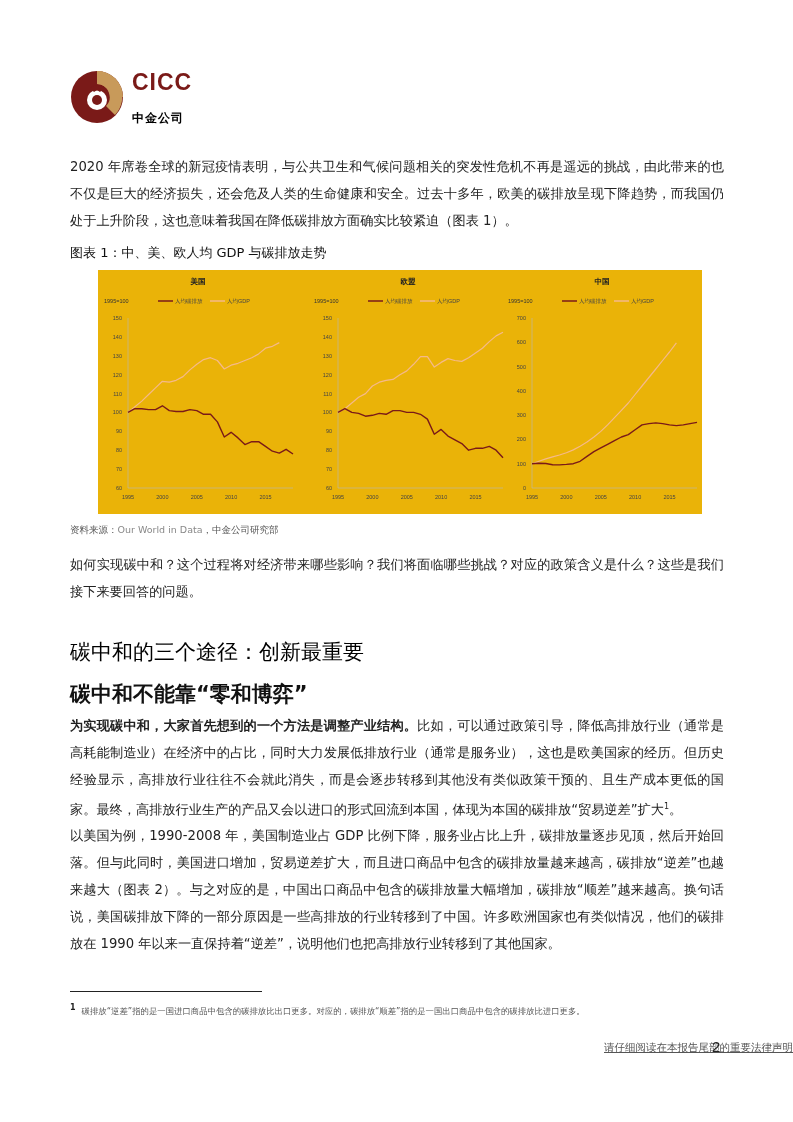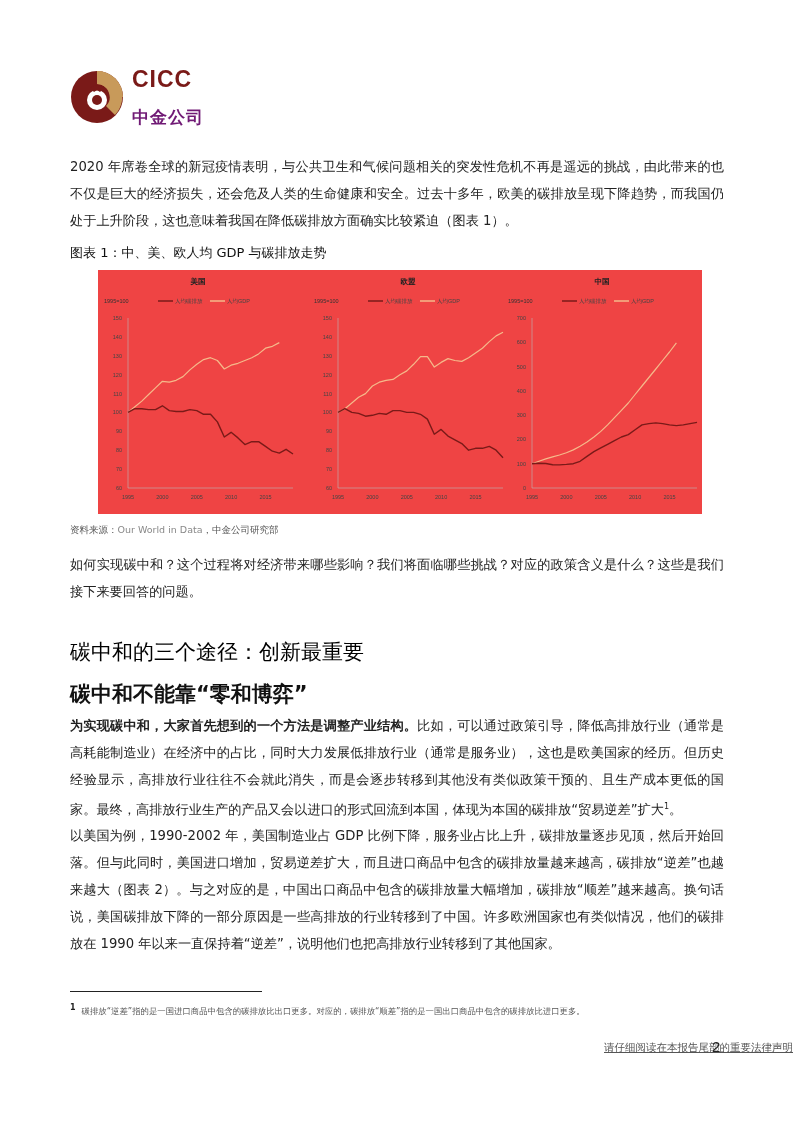--- a/index.html
+++ b/index.html
@@ -2,25 +2,25 @@
 <html><head>
 <meta charset="utf-8">
 <style>
   html, body { margin:0; padding:0; background:#ffffff; }
   body { width:793px; height:1122px; position:relative; overflow:hidden;
          font-family:"DejaVu Sans","Liberation Sans",sans-serif; color:#1a1a1a; }
   .logo { position:absolute; left:70px; top:70px; height:54px; display:flex; align-items:center; }
   .logo svg { display:block; }
   .logo-text { margin-left:8px; display:flex; flex-direction:column; line-height:1; }
   .logo-en { font-family:"Liberation Sans",sans-serif; font-weight:bold; font-size:23px; color:#7a1a18; letter-spacing:1px; }
-  .logo-cn { font-weight:bold; font-size:17px; color:#701a75; margin-top:18px; letter-spacing:1px; }
+  .logo-cn { font-weight:bold; font-size:12px; color:#000000; margin-top:18px; letter-spacing:1px; }
 
   .para { position:absolute; left:70px; width:654px; font-size:13.2px; line-height:27px; text-align:justify; color:#222; }
   .fig-title { position:absolute; left:70px; top:244px; font-size:13px; font-weight:normal; color:#111; }
-  .charts { position:absolute; left:98px; top:270px; width:604px; height:244px; background:#ef4444; }
+  .charts { position:absolute; left:98px; top:270px; width:604px; height:244px; background:#eab308; }
   .chart { position:absolute; top:0; width:200px; height:244px; }
   .source { position:absolute; left:70px; top:524px; font-size:9.5px; color:#555; }
   .source .en { color:#888; }
   .h1 { position:absolute; left:70px; top:638px; font-size:21px; color:#000000; }
   .h2 { position:absolute; left:70px; top:680px; font-size:21px; color:#111; font-weight:bold; }
   .bold { font-weight:bold; }
   sup { font-size:8px; }
   .fn-line { position:absolute; left:70px; top:991px; width:192px; border-top:1px solid #222; }
   .footnote { position:absolute; left:70px; top:1003px; font-size:8.4px; color:#555; }
   .footnote sup { font-weight:bold; color:#222; margin-right:6px; }
@@ -139,21 +139,21 @@
 
 <div class="para" style="top:551px;">如何实现碳中和？这个过程将对经济带来哪些影响？我们将面临哪些挑战？对应的政策含义是什么？这些是我们接下来要回答的问题。</div>
 
 <div class="h1">碳中和的三个途径：创新最重要</div>
 <div class="h2">碳中和不能靠“零和博弈”</div>
 
 <div class="para" style="top:712px;">
   <span class="bold">为实现碳中和，大家首先想到的一个方法是调整产业结构。</span><span>比如，可以通过政策引导，降低高排放行业（通常是高耗能制造业）在经济中的占比，同时大力发展低排放行业（通常是服务业），这也是欧美国家的经历。但历史经验显示，高排放行业往往不会就此消失，而是会逐步转移到其他没有类似政策干预的、且生产成本更低的国家。最终，高排放行业生产的产品又会以进口的形式回流到本国，体现为本国的碳排放“贸易逆差”扩大</span><sup>1</sup><span>。</span>
 </div>
 
-<div class="para" style="top:822px;">以美国为例，1990-2002 年，美国制造业占 GDP 比例下降，服务业占比上升，碳排放量逐步见顶，然后开始回落。但与此同时，美国进口增加，贸易逆差扩大，而且进口商品中包含的碳排放量越来越高，碳排放“逆差”也越来越大（图表 2）。与之对应的是，中国出口商品中包含的碳排放量大幅增加，碳排放“顺差”越来越高。换句话说，美国碳排放下降的一部分原因是一些高排放的行业转移到了中国。许多欧洲国家也有类似情况，他们的碳排放在 1990 年以来一直保持着“逆差”，说明他们也把高排放行业转移到了其他国家。</div>
+<div class="para" style="top:822px;">以美国为例，1990-2008 年，美国制造业占 GDP 比例下降，服务业占比上升，碳排放量逐步见顶，然后开始回落。但与此同时，美国进口增加，贸易逆差扩大，而且进口商品中包含的碳排放量越来越高，碳排放“逆差”也越来越大（图表 2）。与之对应的是，中国出口商品中包含的碳排放量大幅增加，碳排放“顺差”越来越高。换句话说，美国碳排放下降的一部分原因是一些高排放的行业转移到了中国。许多欧洲国家也有类似情况，他们的碳排放在 1990 年以来一直保持着“逆差”，说明他们也把高排放行业转移到了其他国家。</div>
 
 <div class="fn-line"></div>
 <div class="footnote">
   <sup>1</sup><span>碳排放“逆差”指的是一国进口商品中包含的碳排放比出口更多。对应的，碳排放“顺差”指的是一国出口商品中包含的碳排放比进口更多。</span>
 </div>
 
 <div class="footer"><span>请仔细阅读在本报告尾部的重要法律声明</span></div>
 <div class="pagenum">2</div>
 
 </body></html>

